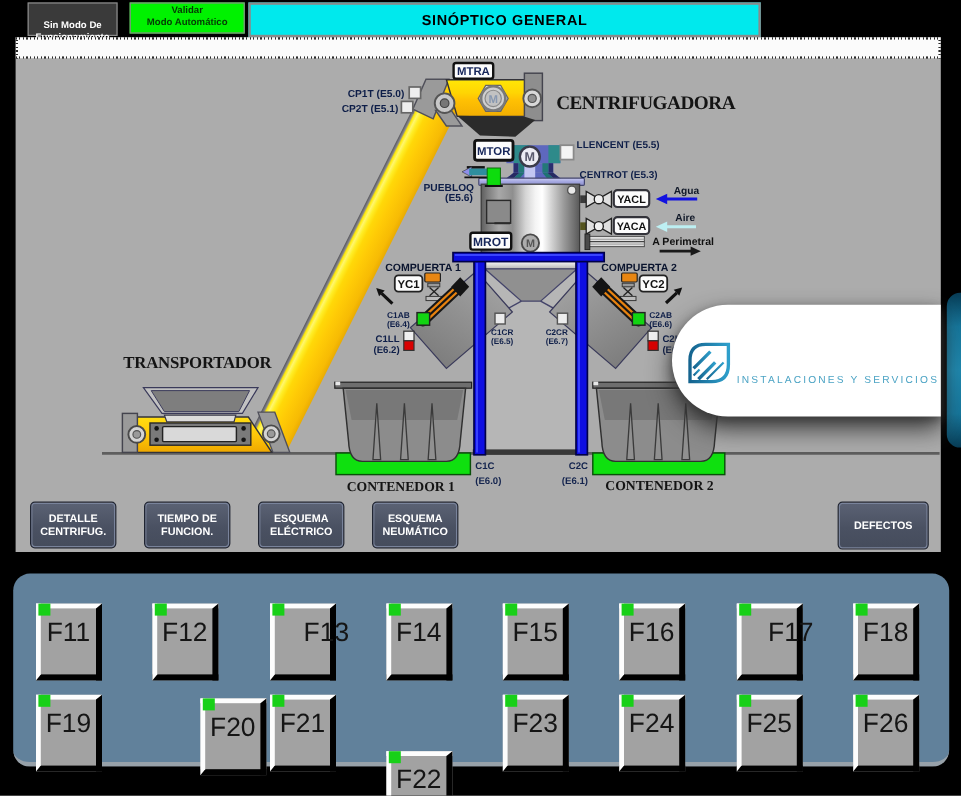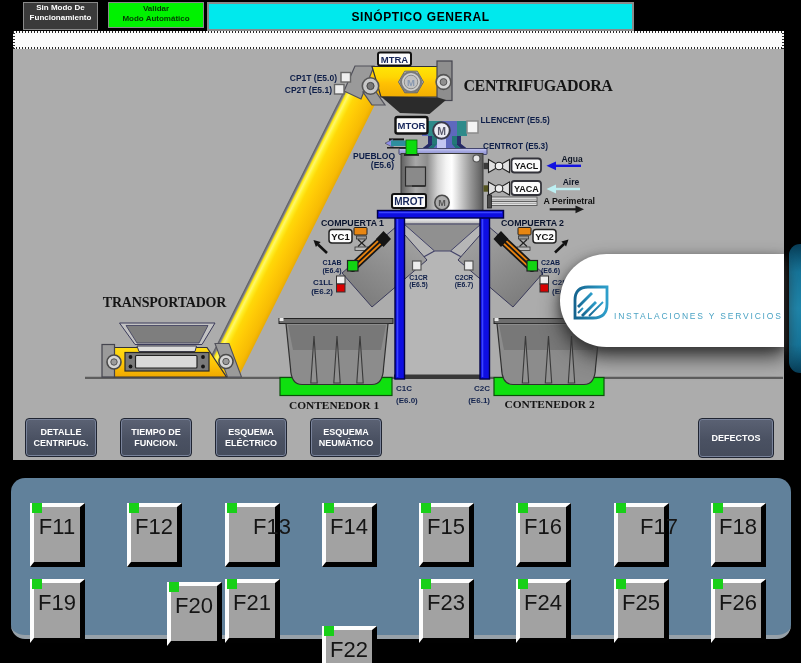--- a/index.html
+++ b/index.html
@@ -1,21 +1,21 @@
 <!DOCTYPE html>
 <html><head>
 <meta charset="utf-8">
 <style>
   html,body{margin:0;padding:0;}
   body{width:801px;height:663px;background:#000;position:relative;overflow:hidden;
        font-family:"Liberation Sans",sans-serif;}
   .abs{position:absolute;box-sizing:border-box;}
   
   #btn1{left:23px;top:2px;width:75px;height:28px;background:#3A3A3A;border:1px solid #8A8A8A;
-        color:#fff;font-weight:bold;font-size:8px;line-height:9.5px;text-align:center;padding-top:0;}
+        color:#fff;font-weight:bold;font-size:8px;line-height:9.5px;text-align:center;padding-top:13px;}
   #btn2{left:108px;top:2px;width:96px;height:26px;background:#00F200;border:1px solid #8A8A8A;
         color:#053A05;font-weight:bold;font-size:8px;line-height:9.5px;text-align:center;padding-top:1px;}
   #cyanbar{left:207px;top:2px;width:427px;height:29px;background:#00E9ED;border:2px solid #8A8A8A;
         color:#000;font-weight:bold;font-size:12px;letter-spacing:0.6px;line-height:26px;text-align:center;}
   #dotstrip{left:13px;top:31px;width:771px;height:18px;
         background:
          repeating-linear-gradient(90deg,#2A2A2A 0 1px,transparent 1px 3px) 0 0/100% 2px no-repeat,
          repeating-linear-gradient(90deg,#2A2A2A 0 1px,transparent 1px 3px) 0 100%/100% 2px no-repeat,
          repeating-linear-gradient(0deg,#2A2A2A 0 1px,transparent 1px 3px) 0 0/2px 100% no-repeat,
          repeating-linear-gradient(0deg,#2A2A2A 0 1px,transparent 1px 3px) 100% 0/2px 100% no-repeat,

